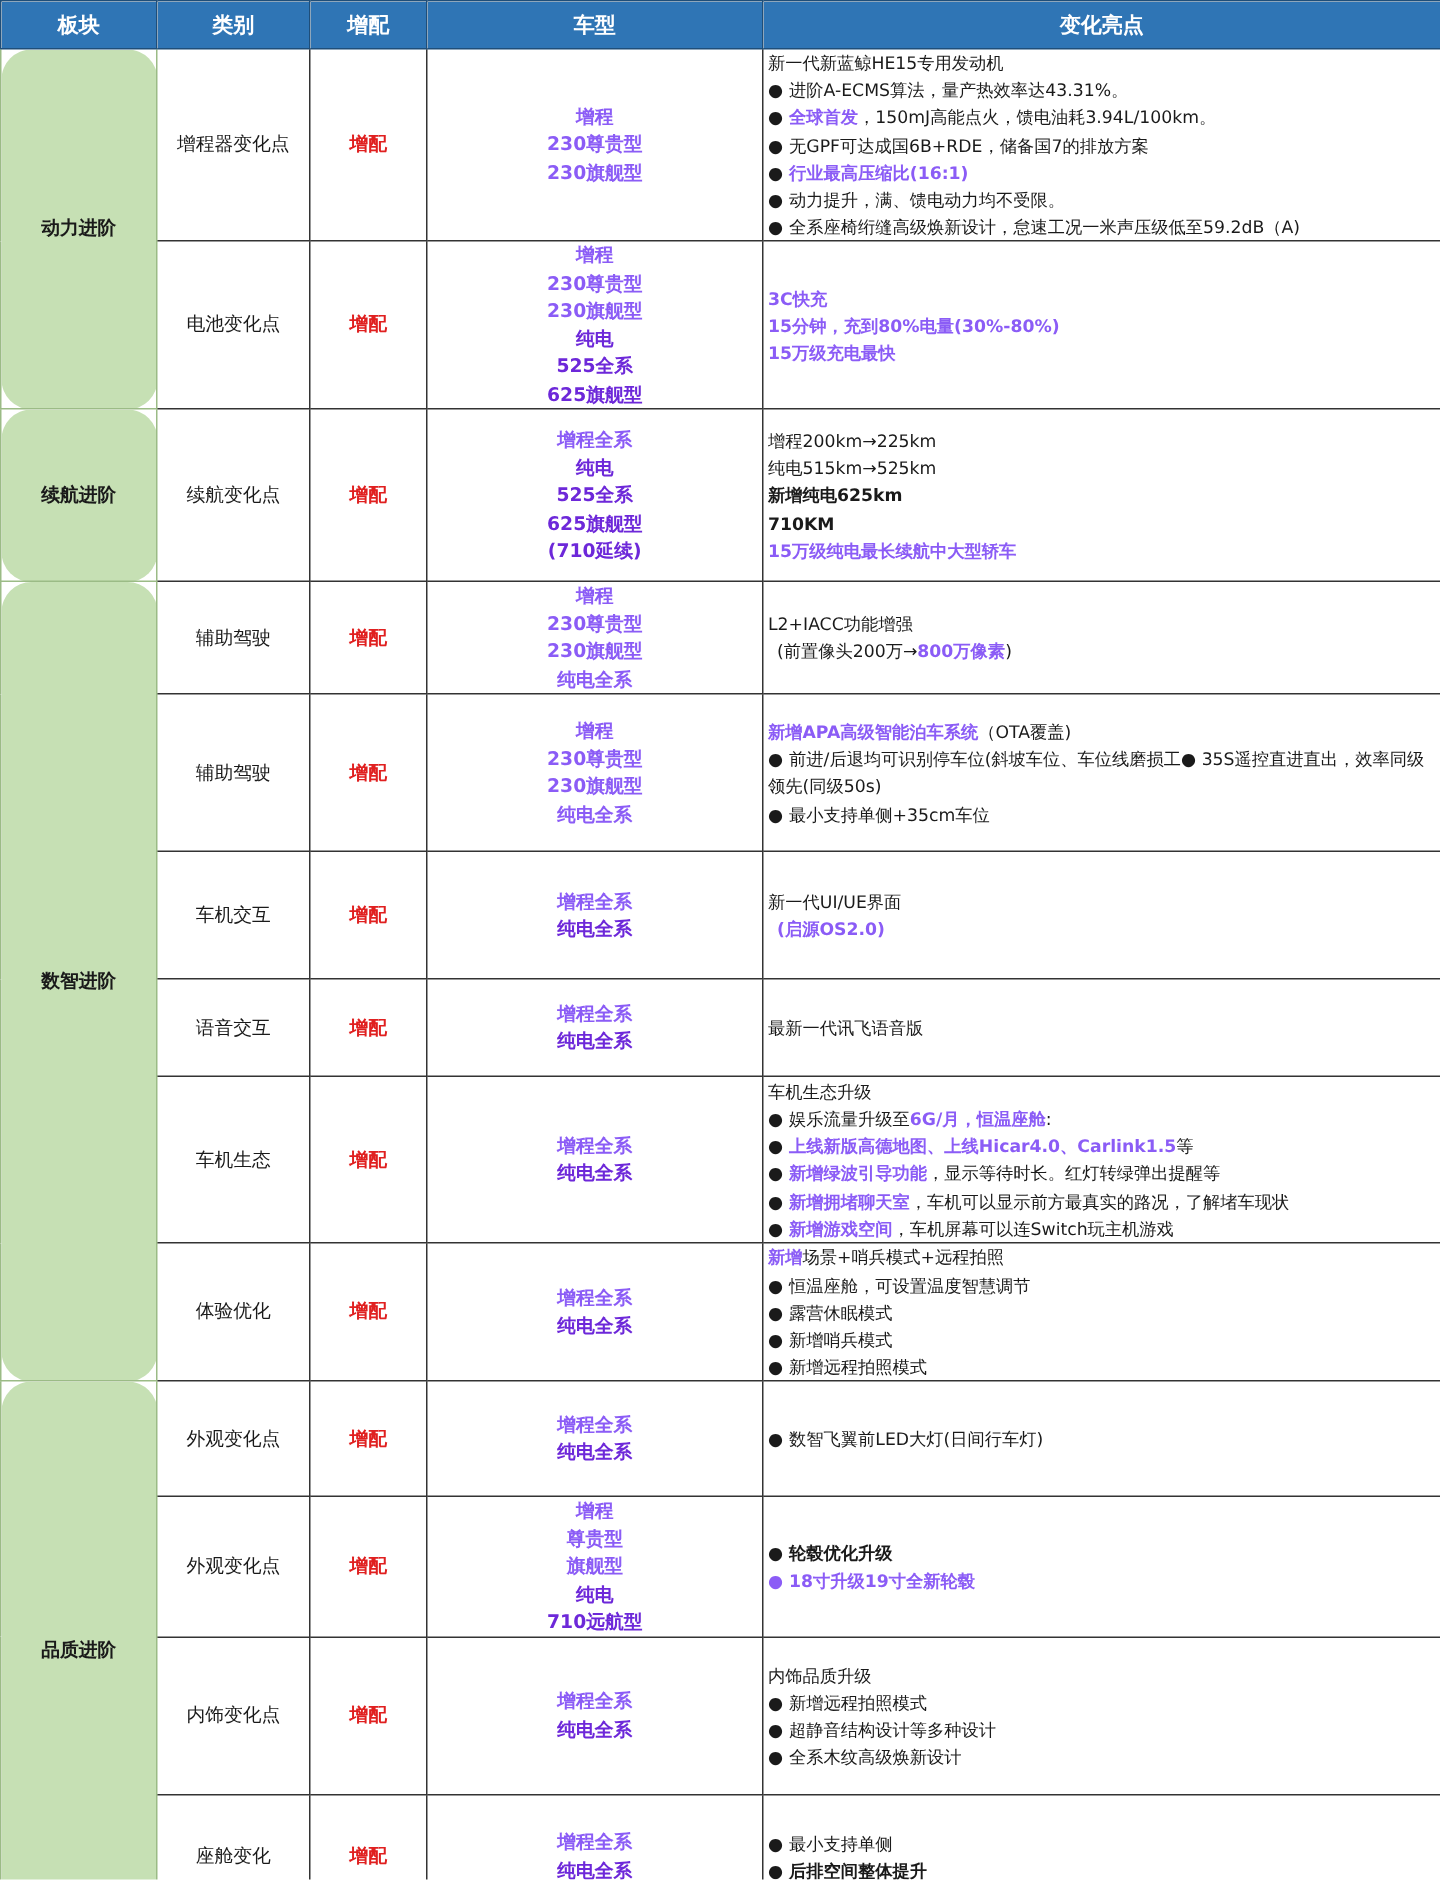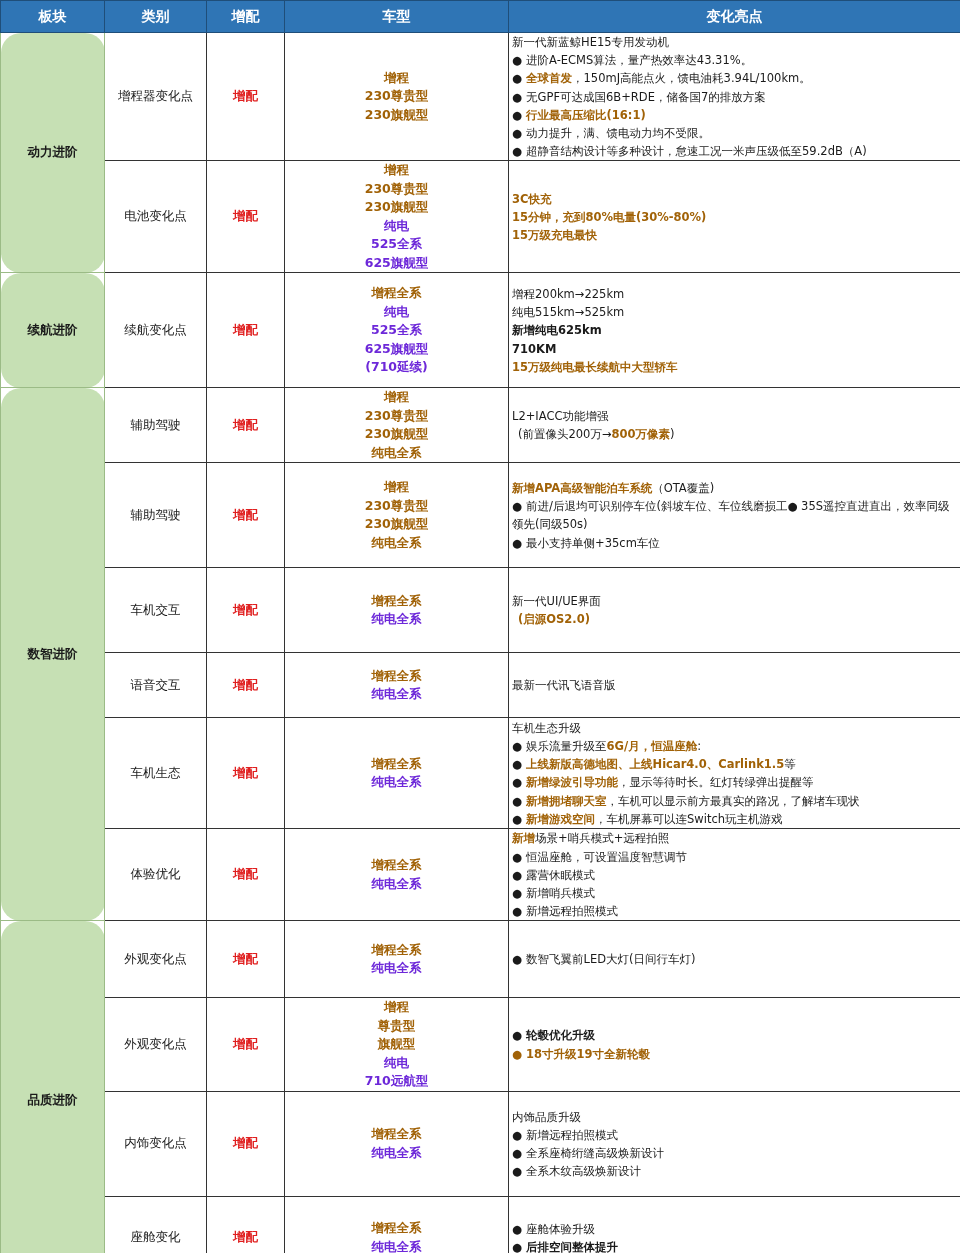--- a/index.html
+++ b/index.html
@@ -47,21 +47,21 @@
     vertical-align: middle;
   }
   td.models {
     text-align: center;
     vertical-align: middle;
     font-size: 12.5px;
     font-weight: bold;
     line-height: 18.5px;
   }
   td.models .m { display: block; white-space: nowrap; }
-  .red { color: #a16207; }
+  .red { color: #8b5cf6; }
   .blue { color: #6d28d9; }
   .bold { font-weight: bold; }
   td.hl {
     vertical-align: middle;
     font-size: 11.5px;
     line-height: 18.2px;
     padding: 0 3px;
     text-align: left;
     margin-top: 18px;
   }
@@ -101,21 +101,21 @@
           <span class="m red">230尊贵型</span>
           <span class="m red">230旗舰型</span>
         </td>
       <td class="hl">
           <span class="line"><span>新一代新蓝鲸HE15专用发动机</span></span>
           <span class="line"><span class="bul">●</span><span>进阶A-ECMS算法，量产热效率达43.31%。</span></span>
           <span class="line"><span class="bul">●</span><span class="red bold">全球首发</span><span>，150mJ高能点火，馈电油耗3.94L/100km。</span></span>
           <span class="line"><span class="bul">●</span><span>无GPF可达成国6B+RDE，储备国7的排放方案</span></span>
           <span class="line"><span class="bul">●</span><span class="red bold">行业最高压缩比(16:1)</span></span>
           <span class="line"><span class="bul">●</span><span>动力提升，满、馈电动力均不受限。</span></span>
-          <span class="line"><span class="bul">●</span><span>超静音结构设计等多种设计，怠速工况一米声压级低至59.2dB（A)</span></span>
+          <span class="line"><span class="bul">●</span><span>全系座椅绗缝高级焕新设计，怠速工况一米声压级低至59.2dB（A)</span></span>
         </td>
     </tr>
 
     <tr style="height:97px">
       <td class="cat">电池变化点</td>
       <td class="add">增配</td>
       <td class="models">
           <span class="m red">增程</span>
           <span class="m red">230尊贵型</span>
           <span class="m red">230旗舰型</span>
@@ -272,31 +272,31 @@
     <tr style="height:105px">
       <td class="cat">内饰变化点</td>
       <td class="add">增配</td>
       <td class="models">
           <span class="m red">增程全系</span>
           <span class="m blue">纯电全系</span>
         </td>
       <td class="hl">
           <span class="line"><span>内饰品质升级</span></span>
           <span class="line"><span class="bul">●</span><span>新增远程拍照模式</span></span>
-          <span class="line"><span class="bul">●</span><span>全系座椅绗缝高级焕新设计</span></span>
+          <span class="line"><span class="bul">●</span><span>超静音结构设计等多种设计</span></span>
           <span class="line"><span class="bul">●</span><span>全系木纹高级焕新设计</span></span>
         </td>
     </tr>
 
     <tr style="height:83px">
       <td class="cat">座舱变化</td>
       <td class="add">增配</td>
       <td class="models">
           <span class="m red">增程全系</span>
           <span class="m blue">纯电全系</span>
         </td>
       <td class="hl">
-          <span class="line"><span class="bul">●</span><span>座舱体验升级</span></span>
+          <span class="line"><span class="bul">●</span><span>最小支持单侧</span></span>
           <span class="line"><span class="bul">●</span><span class="bold">后排空间整体提升</span></span>
         </td>
     </tr>
   </tbody>
 </table>
 
 </body></html>

